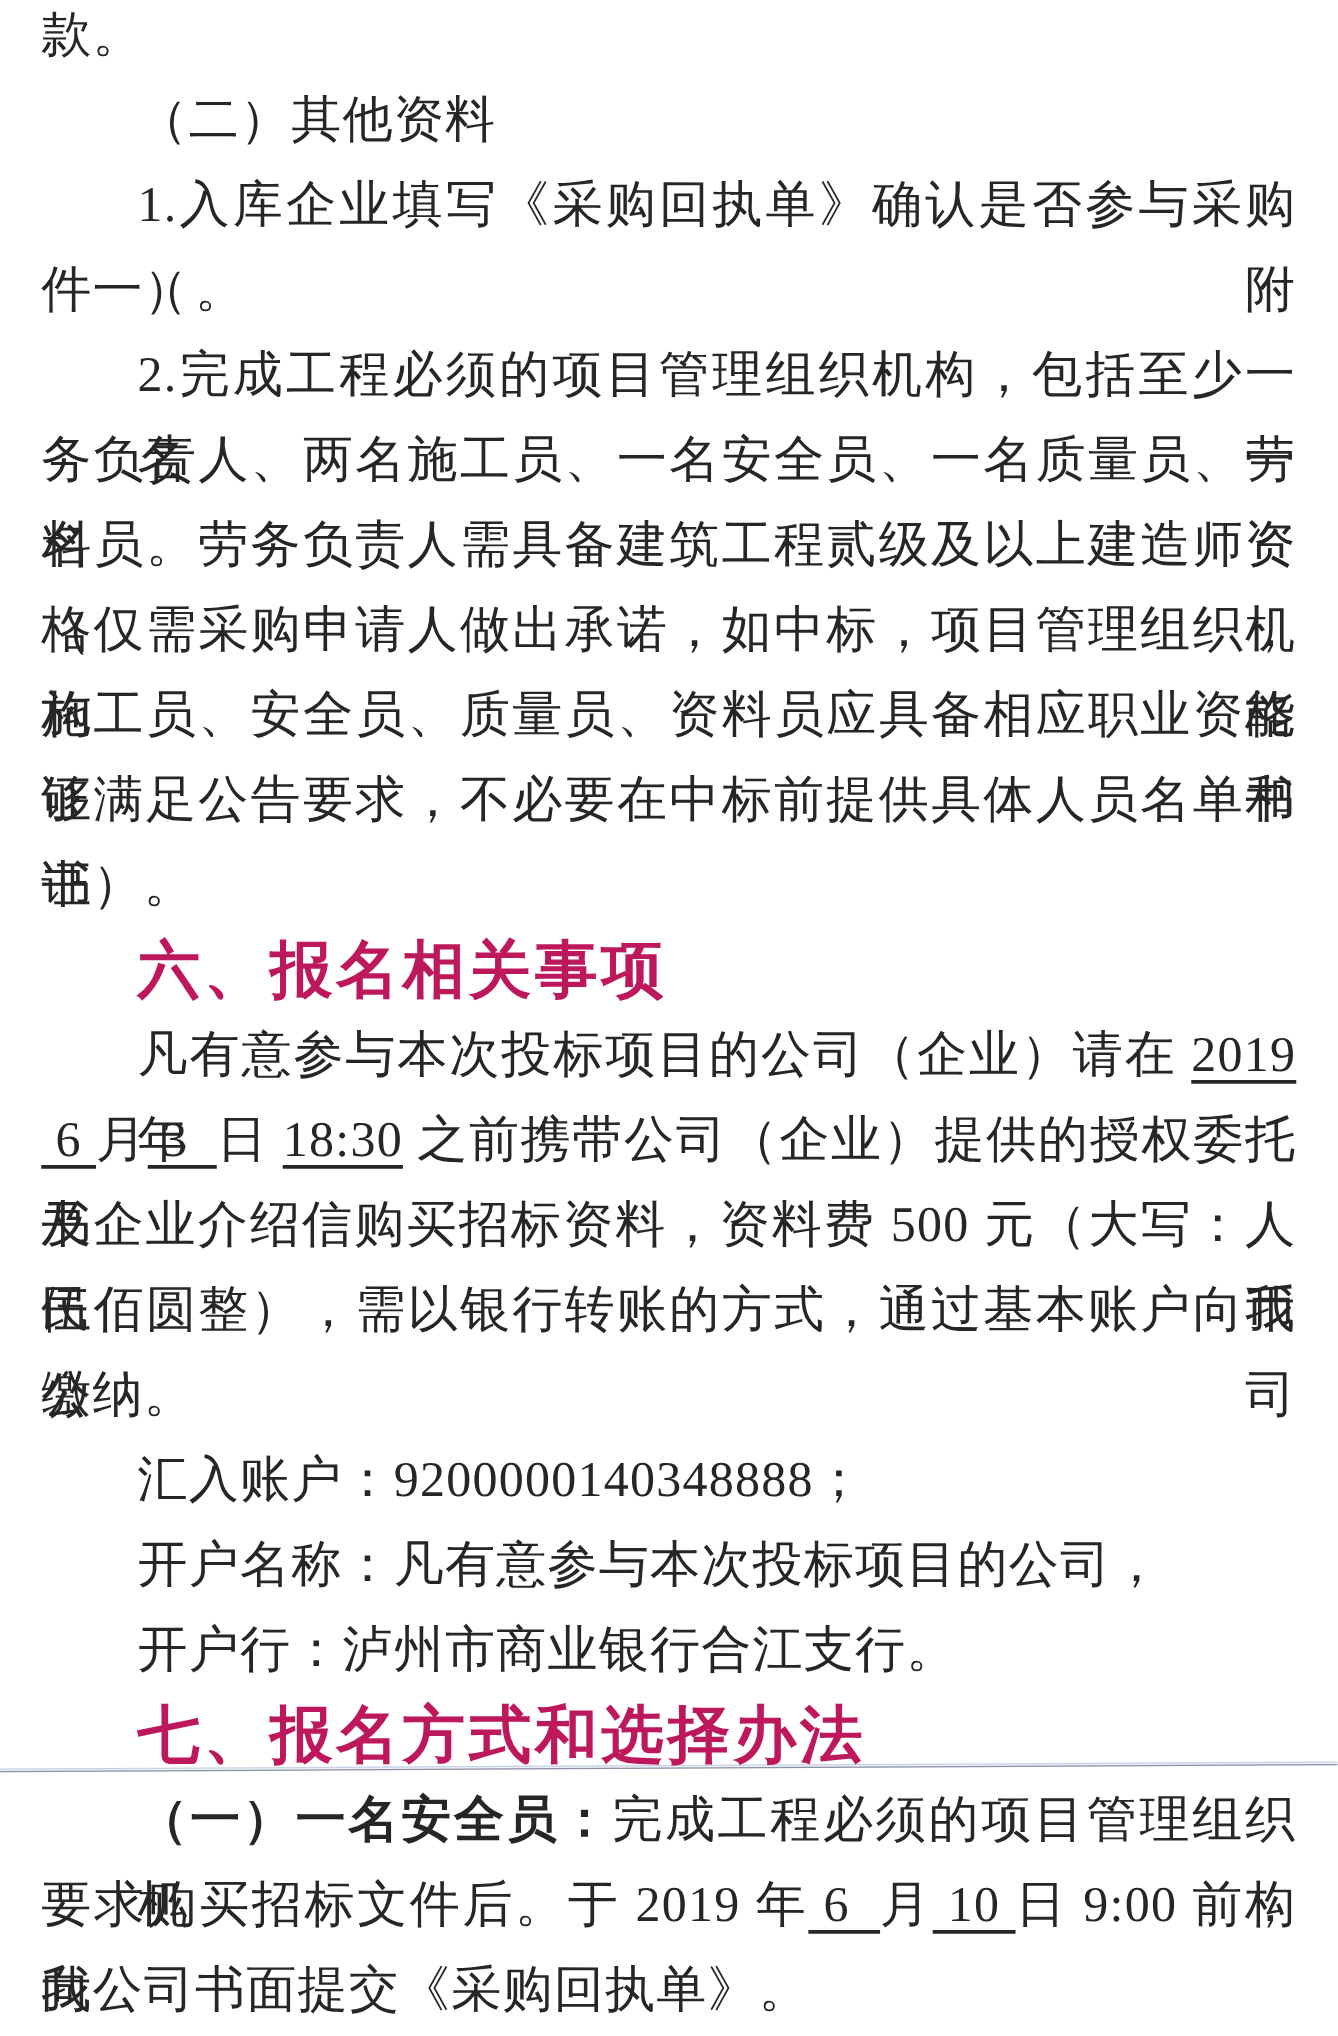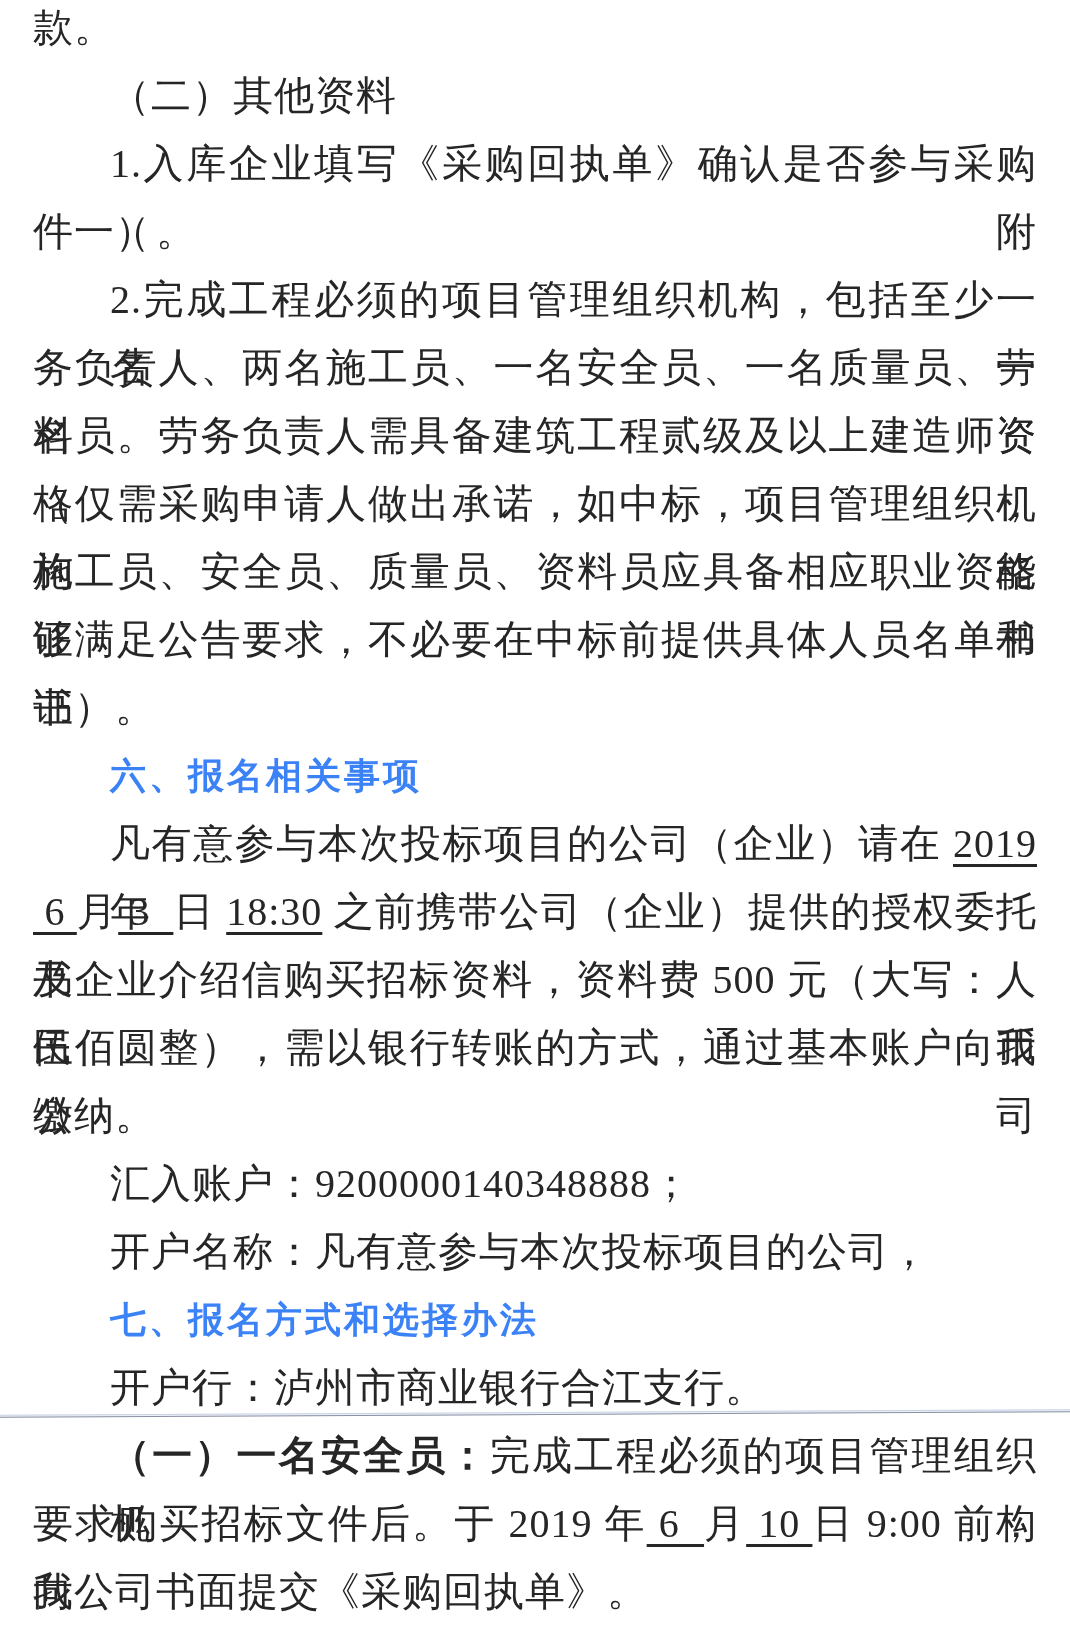--- a/index.html
+++ b/index.html
@@ -35,23 +35,23 @@
     font-family: "Liberation Serif", "DejaVu Serif", serif;
   }
   .line.indent { padding-left: 77px; }
   .line.fill {
     text-align: justify;
     text-align-last: justify;
   }
   .line.heading {
     font-family: "Liberation Sans", "DejaVu Sans", sans-serif;
     font-weight: 700;
-    font-size: 36px;
+    font-size: 50px;
     letter-spacing: 3px;
-    color: #3b82f6;
+    color: #be185d;
   }
   .run.u {
     text-decoration: underline;
     text-decoration-thickness: 2.5px;
     text-underline-offset: 7px;
     font-family: Liberation Serif, serif;
   }
   .run.b { font-weight: 700; }
   .scan-divider {
     position: absolute;
@@ -84,18 +84,18 @@
     <div class="line fill"><span class="run">够满足公告要求，不必要在中标前提供具体人员名单和证</span></div>
     <div class="line"><span class="run">书）。</span></div>
     <div class="line heading indent"><span class="run">六、报名相关事项</span></div>
     <div class="line indent fill"><span class="run">凡有意参与本次投标项目的公司（企业）请在 </span><span class="run u">2019</span><span class="run"> 年</span></div>
     <div class="line fill"><span class="run u">&nbsp;6&nbsp;</span><span class="run">月</span><span class="run u">&nbsp;3&nbsp;&nbsp;</span><span class="run">日 </span><span class="run u">18:30</span><span class="run"> 之前携带公司（企业）提供的授权委托书</span></div>
     <div class="line fill"><span class="run">及企业介绍信购买招标资料，资料费 500 元（大写：人民币</span></div>
     <div class="line fill"><span class="run">伍佰圆整），需以银行转账的方式，通过基本账户向我公司</span></div>
     <div class="line"><span class="run">缴纳。</span></div>
     <div class="line indent"><span class="run">汇入账户：9200000140348888；</span></div>
     <div class="line indent"><span class="run">开户名称：凡有意参与本次投标项目的公司，</span></div>
+    <div class="line indent"><span class="run">开户行：泸州市商业银行合江支行。</span></div>
     <div class="line heading indent"><span class="run">七、报名方式和选择办法</span></div>
-    <div class="line indent"><span class="run">开户行：泸州市商业银行合江支行。</span></div>
     <div class="line indent fill"><span class="run b">（一）一名安全员：</span><span class="run">完成工程必须的项目管理组织机构</span></div>
     <div class="line fill"><span class="run">要求购买招标文件后。于 2019 年</span><span class="run u">&nbsp;6&nbsp;&nbsp;</span><span class="run">月</span><span class="run u">&nbsp;10&nbsp;</span><span class="run">日 9:00 前，向</span></div>
     <div class="line"><span class="run">我公司书面提交《采购回执单》。</span></div>
   </div>
 
 </body></html>

